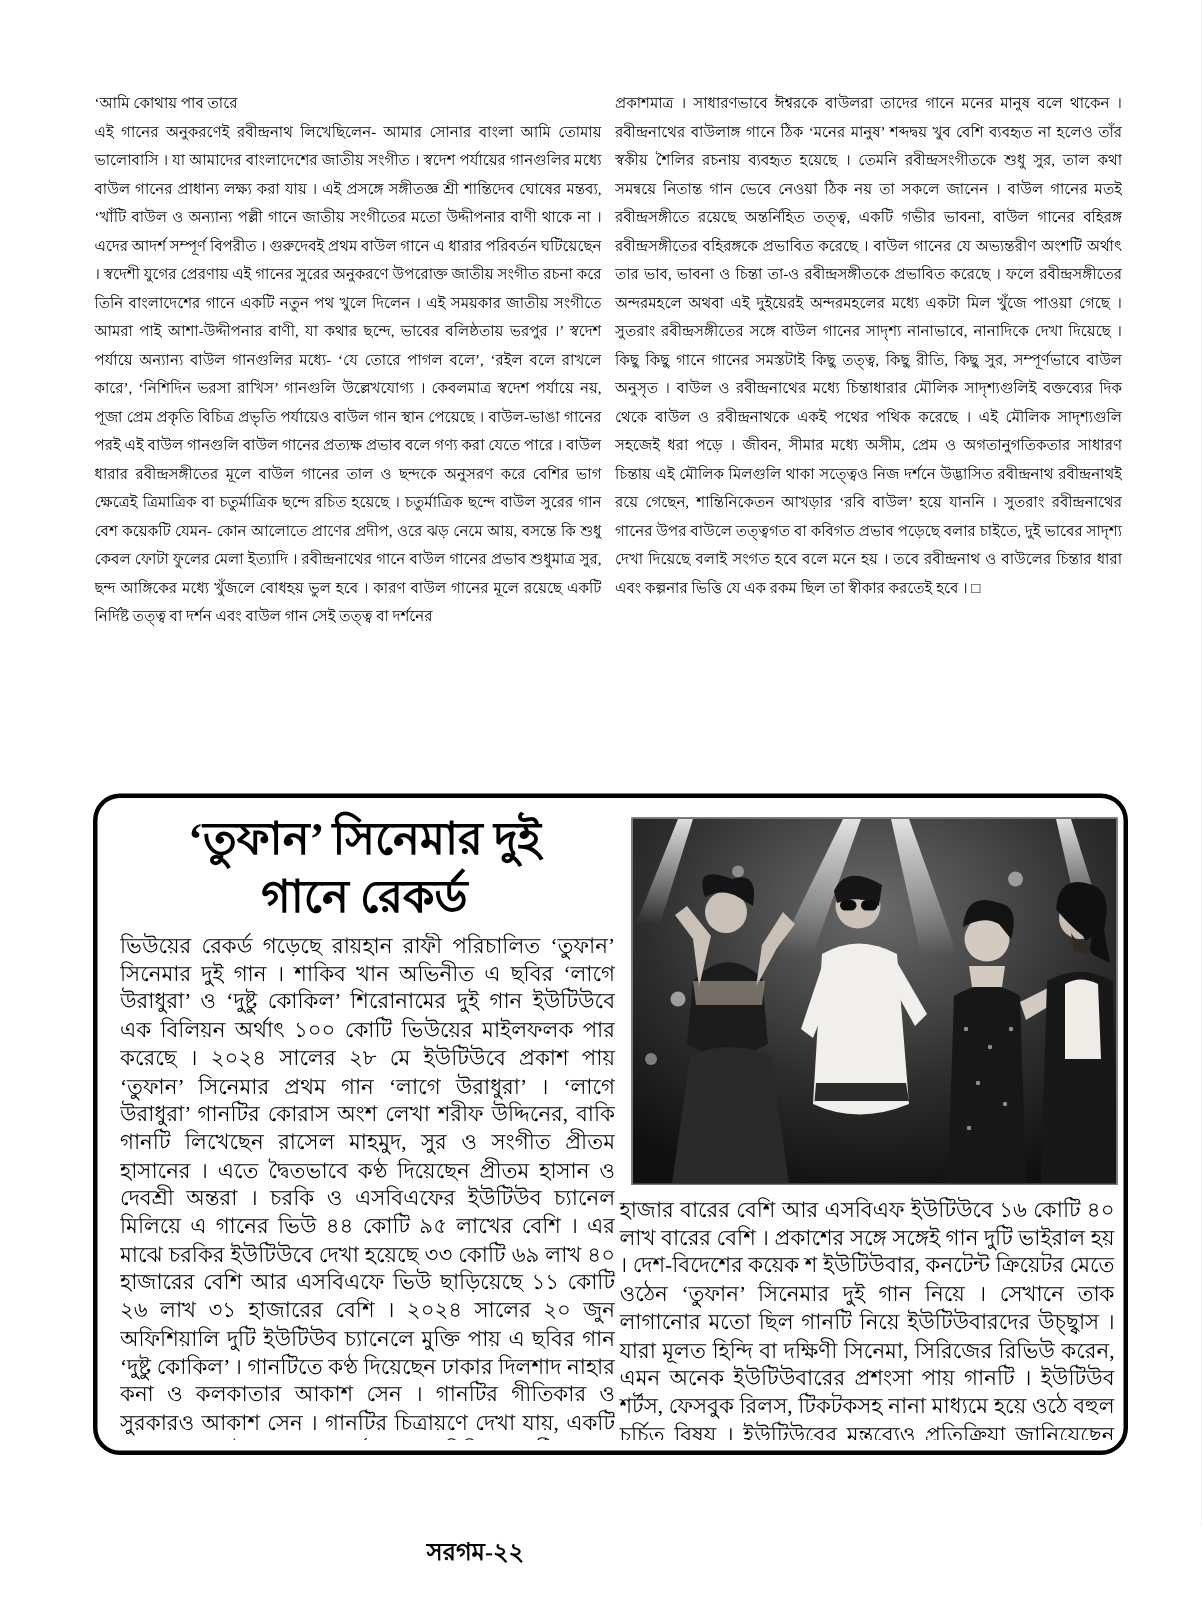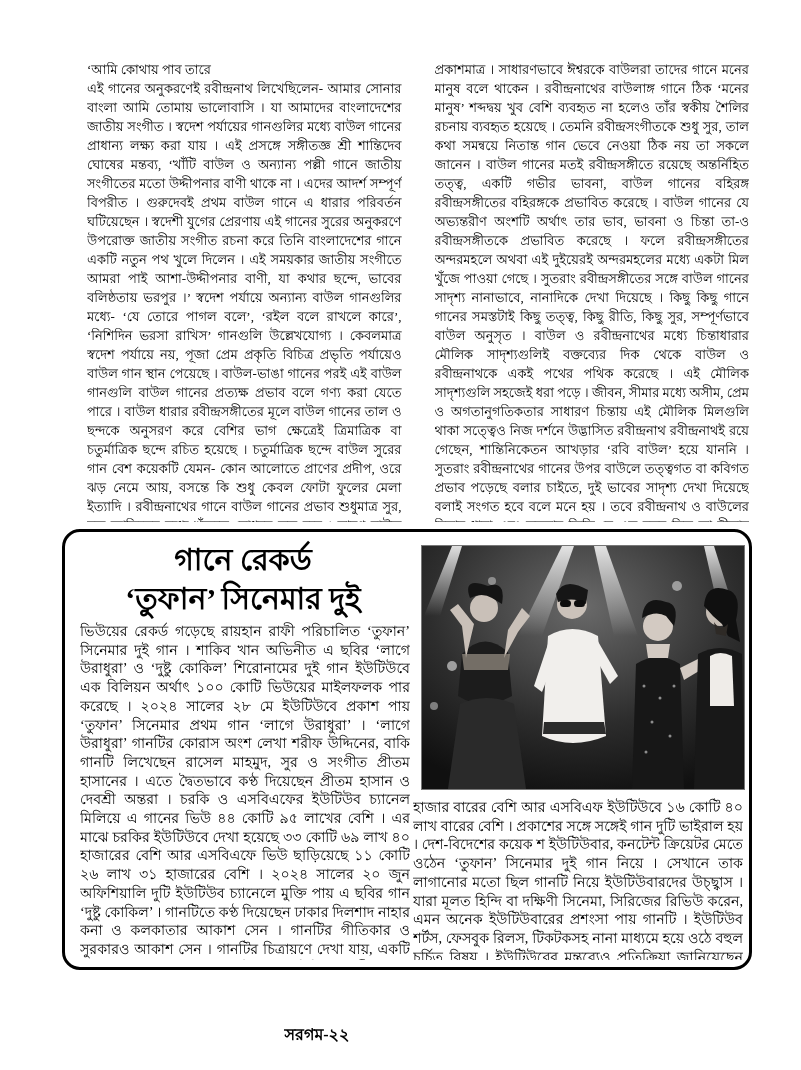--- a/index.html
+++ b/index.html
@@ -1,20 +1,20 @@
 <!DOCTYPE html>
 <html lang="bn"><head>
 <meta charset="utf-8">
 <style>
   html,body{margin:0;padding:0;background:#e8e8e8;}
   .page{position:relative;width:801px;height:1070px;background:#ffffff;margin:0 auto;
         font-family:"Liberation Serif","DejaVu Serif",serif;color:#000;overflow:hidden;}
   
   .top-section{position:absolute;left:63px;top:60px;width:686px;height:462px;display:flex;gap:9px;overflow:hidden;}
-  .col{width:338px;font-size:13px;line-height:19px;text-align:justify;overflow:hidden;margin-left:24px;}
+  .col{width:338px;font-size:10px;line-height:19px;text-align:justify;overflow:hidden;}
   .verse{text-align:left;}
   
   .feature-box{position:absolute;left:62px;top:529px;width:684px;height:435px;
                border:3px solid #000;border-radius:18px;overflow:hidden;}
   .feature-title{position:absolute;left:10px;top:8px;width:336px;text-align:center;
                  font-weight:bold;font-size:30px;line-height:39px;}
   .feature-left{position:absolute;left:15px;top:90px;width:330px;height:338px;
                 font-size:14.2px;line-height:18.7px;text-align:justify;overflow:hidden;}
   .photo-frame{position:absolute;left:356px;top:13px;width:322px;height:243px;
                border:1px solid #777;background:#111;overflow:hidden;}
@@ -36,22 +36,22 @@
       <div>এই গানের অনুকরণেই রবীন্দ্রনাথ লিখেছিলেন- আমার সোনার বাংলা আমি তোমায় ভালোবাসি । যা আমাদের বাংলাদেশের জাতীয় সংগীত । স্বদেশ পর্যায়ের গানগুলির মধ্যে বাউল গানের প্রাধান্য লক্ষ্য করা যায় । এই প্রসঙ্গে সঙ্গীতজ্ঞ শ্রী শান্তিদেব ঘোষের মন্তব্য, ‘খাঁটি বাউল ও অন্যান্য পল্লী গানে জাতীয় সংগীতের মতো উদ্দীপনার বাণী থাকে না । এদের আদর্শ সম্পূর্ণ বিপরীত । গুরুদেবই প্রথম বাউল গানে এ ধারার পরিবর্তন ঘটিয়েছেন । স্বদেশী যুগের প্রেরণায় এই গানের সুরের অনুকরণে উপরোক্ত জাতীয় সংগীত রচনা করে তিনি বাংলাদেশের গানে একটি নতুন পথ খুলে দিলেন । এই সময়কার জাতীয় সংগীতে আমরা পাই আশা-উদ্দীপনার বাণী, যা কথার ছন্দে, ভাবের বলিষ্ঠতায় ভরপুর ।’ স্বদেশ পর্যায়ে অন্যান্য বাউল গানগুলির মধ্যে- ‘যে তোরে পাগল বলে’, ‘রইল বলে রাখলে কারে’, ‘নিশিদিন ভরসা রাখিস’ গানগুলি উল্লেখযোগ্য । কেবলমাত্র স্বদেশ পর্যায়ে নয়, পূজা প্রেম প্রকৃতি বিচিত্র প্রভৃতি পর্যায়েও বাউল গান স্থান পেয়েছে । বাউল-ভাঙা গানের পরই এই বাউল গানগুলি বাউল গানের প্রত্যক্ষ প্রভাব বলে গণ্য করা যেতে পারে । বাউল ধারার রবীন্দ্রসঙ্গীতের মূলে বাউল গানের তাল ও ছন্দকে অনুসরণ করে বেশির ভাগ ক্ষেত্রেই ত্রিমাত্রিক বা চতুর্মাত্রিক ছন্দে রচিত হয়েছে । চতুর্মাত্রিক ছন্দে বাউল সুরের গান বেশ কয়েকটি যেমন- কোন আলোতে প্রাণের প্রদীপ, ওরে ঝড় নেমে আয়, বসন্তে কি শুধু কেবল ফোটা ফুলের মেলা ইত্যাদি । রবীন্দ্রনাথের গানে বাউল গানের প্রভাব শুধুমাত্র সুর, ছন্দ আঙ্গিকের মধ্যে খুঁজলে বোধহয় ভুল হবে । কারণ বাউল গানের মূলে রয়েছে একটি নির্দিষ্ট তত্ত্ব বা দর্শন এবং বাউল গান সেই তত্ত্ব বা দর্শনের</div>
     </div>
     <div class="col">
       <div>প্রকাশমাত্র । সাধারণভাবে ঈশ্বরকে বাউলরা তাদের গানে মনের মানুষ বলে থাকেন । রবীন্দ্রনাথের বাউলাঙ্গ গানে ঠিক ‘মনের মানুষ’ শব্দদ্বয় খুব বেশি ব্যবহৃত না হলেও তাঁর স্বকীয় শৈলির রচনায় ব্যবহৃত হয়েছে । তেমনি রবীন্দ্রসংগীতকে শুধু সুর, তাল কথা সমন্বয়ে নিতান্ত গান ভেবে নেওয়া ঠিক নয় তা সকলে জানেন । বাউল গানের মতই রবীন্দ্রসঙ্গীতে রয়েছে অন্তর্নিহিত তত্ত্ব, একটি গভীর ভাবনা, বাউল গানের বহিরঙ্গ রবীন্দ্রসঙ্গীতের বহিরঙ্গকে প্রভাবিত করেছে । বাউল গানের যে অভ্যন্তরীণ অংশটি অর্থাৎ তার ভাব, ভাবনা ও চিন্তা তা-ও রবীন্দ্রসঙ্গীতকে প্রভাবিত করেছে । ফলে রবীন্দ্রসঙ্গীতের অন্দরমহলে অথবা এই দুইয়েরই অন্দরমহলের মধ্যে একটা মিল খুঁজে পাওয়া গেছে । সুতরাং রবীন্দ্রসঙ্গীতের সঙ্গে বাউল গানের সাদৃশ্য নানাভাবে, নানাদিকে দেখা দিয়েছে । কিছু কিছু গানে গানের সমস্তটাই কিছু তত্ত্ব, কিছু রীতি, কিছু সুর, সম্পূর্ণভাবে বাউল অনুসৃত । বাউল ও রবীন্দ্রনাথের মধ্যে চিন্তাধারার মৌলিক সাদৃশ্যগুলিই বক্তব্যের দিক থেকে বাউল ও রবীন্দ্রনাথকে একই পথের পথিক করেছে । এই মৌলিক সাদৃশ্যগুলি সহজেই ধরা পড়ে । জীবন, সীমার মধ্যে অসীম, প্রেম ও অগতানুগতিকতার সাধারণ চিন্তায় এই মৌলিক মিলগুলি থাকা সত্ত্বেও নিজ দর্শনে উদ্ভাসিত রবীন্দ্রনাথ রবীন্দ্রনাথই রয়ে গেছেন, শান্তিনিকেতন আখড়ার ‘রবি বাউল’ হয়ে যাননি । সুতরাং রবীন্দ্রনাথের গানের উপর বাউলে তত্ত্বগত বা কবিগত প্রভাব পড়েছে বলার চাইতে, দুই ভাবের সাদৃশ্য দেখা দিয়েছে বলাই সংগত হবে বলে মনে হয় । তবে রবীন্দ্রনাথ ও বাউলের চিন্তার ধারা এবং কল্পনার ভিত্তি যে এক রকম ছিল তা স্বীকার করতেই হবে । □</div>
 
     </div>
   </div>
 
   <div class="feature-box">
     <div class="feature-title">
+      <div>‘তুফান’ সিনেমার দুই</div>
       <div>গানে রেকর্ড</div>
-      <div>‘তুফান’ সিনেমার দুই</div>
     </div>
 
     <div class="feature-left">ভিউয়ের রেকর্ড গড়েছে রায়হান রাফী পরিচালিত ‘তুফান’ সিনেমার দুই গান । শাকিব খান অভিনীত এ ছবির ‘লাগে উরাধুরা’ ও ‘দুষ্টু কোকিল’ শিরোনামের দুই গান ইউটিউবে এক বিলিয়ন অর্থাৎ ১০০ কোটি ভিউয়ের মাইলফলক পার করেছে । ২০২৪ সালের ২৮ মে ইউটিউবে প্রকাশ পায় ‘তুফান’ সিনেমার প্রথম গান ‘লাগে উরাধুরা’ । ‘লাগে উরাধুরা’ গানটির কোরাস অংশ লেখা শরীফ উদ্দিনের, বাকি গানটি লিখেছেন রাসেল মাহমুদ, সুর ও সংগীত প্রীতম হাসানের । এতে দ্বৈতভাবে কণ্ঠ দিয়েছেন প্রীতম হাসান ও দেবশ্রী অন্তরা । চরকি ও এসবিএফের ইউটিউব চ্যানেল মিলিয়ে এ গানের ভিউ ৪৪ কোটি ৯৫ লাখের বেশি । এর মাঝে চরকির ইউটিউবে দেখা হয়েছে ৩৩ কোটি ৬৯ লাখ ৪০ হাজারের বেশি আর এসবিএফে ভিউ ছাড়িয়েছে ১১ কোটি ২৬ লাখ ৩১ হাজারের বেশি । ২০২৪ সালের ২০ জুন অফিশিয়ালি দুটি ইউটিউব চ্যানেলে মুক্তি পায় এ ছবির গান ‘দুষ্টু কোকিল’ । গানটিতে কণ্ঠ দিয়েছেন ঢাকার দিলশাদ নাহার কনা ও কলকাতার আকাশ সেন । গানটির গীতিকার ও সুরকারও আকাশ সেন । গানটির চিত্রায়ণে দেখা যায়, একটি পানশালায় এই গানে পারফর্ম করছেন মিমি চক্রবর্তী, তাকে দেখেই প্রেমে পড়ে যান নায়ক শাকিব খান । চরকি ও এসবিএফের ইউটিউব চ্যানেল মিলিয়ে এ গানের ভিউ ৫০ কোটির বেশি । এর মাঝে চরকির ইউটিউবে গানটি দেখা হয়েছে ৩৯ কোটি ৯১ লাখ ৪৮</div>
 
     <div class="photo-frame">
       <svg viewBox="0 0 322 243" preserveAspectRatio="none">
         <defs>
           <radialGradient id="glow" cx="50%" cy="25%" r="80%">
             <stop offset="0%" stop-color="#6a6a6a"></stop>
             <stop offset="60%" stop-color="#2d2d2d"></stop>

